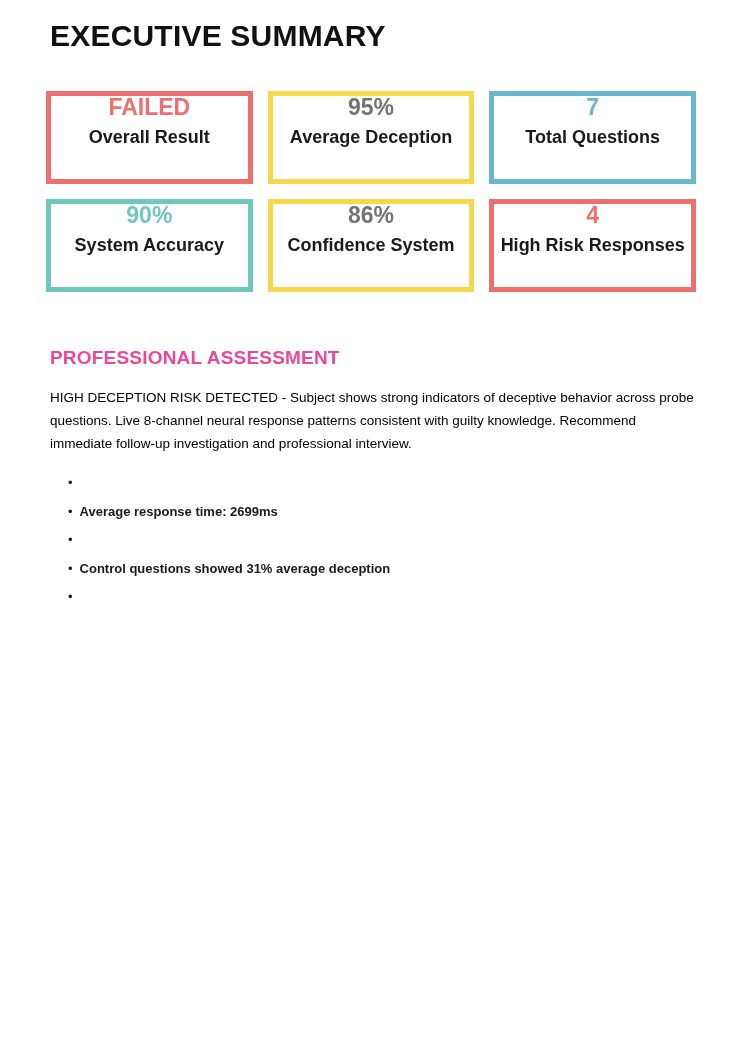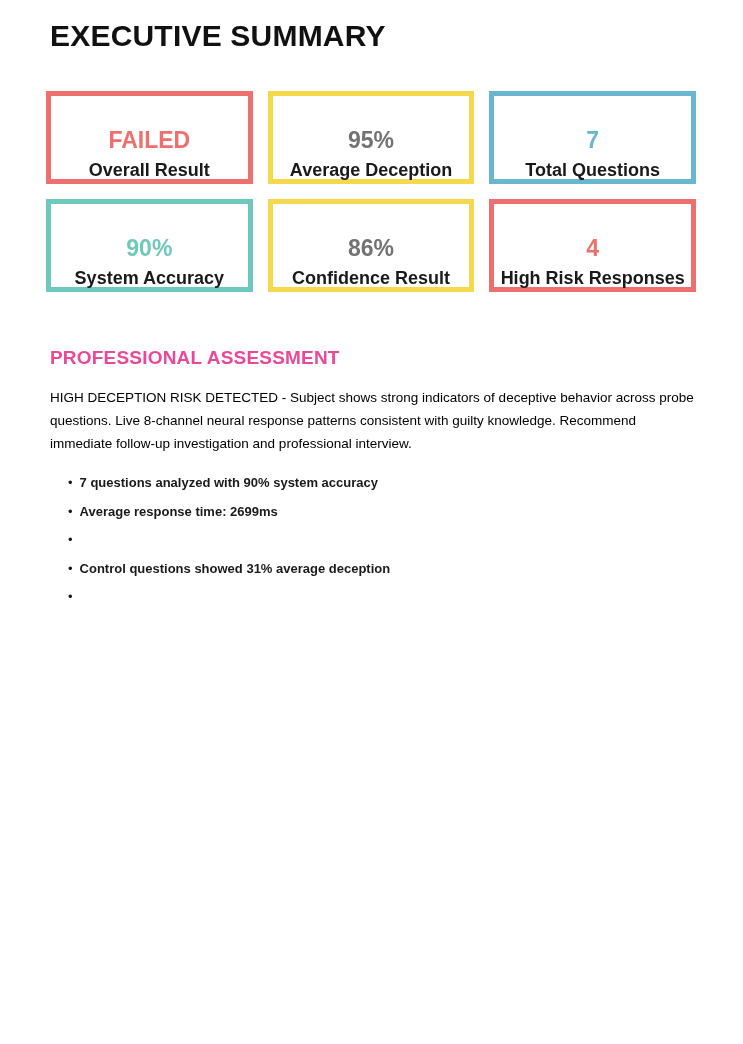--- a/index.html
+++ b/index.html
@@ -32,21 +32,21 @@
     row-gap: 15px;
   }
   .card {
     box-sizing: border-box;
     height: 93px;
     background: #ffffff;
     border: 5px solid #cccccc;
     display: flex;
     flex-direction: column;
     align-items: center;
-    justify-content: flex-end;
+    justify-content: flex-start;
     gap: 9px;
   }
   .card-value { font-size: 23px; font-weight: bold; line-height: 1; }
   .card-label { font-size: 18px; font-weight: bold; color: #1a1a1a; line-height: 1; }
 
   .c-red    { border-color: #ee706e; }
   .c-red    .card-value { color: #ee706e; }
   .c-yellow { border-color: #f5d84c; }
   .c-yellow .card-value { color: #737373; }
   .c-blue   { border-color: #69b7ce; }
@@ -120,38 +120,37 @@
         <div class="card-label">Total Questions</div>
       </div>
 
       <div class="card c-teal">
         <div class="card-value">90%</div>
         <div class="card-label">System Accuracy</div>
       </div>
 
       <div class="card c-yellow">
         <div class="card-value">86%</div>
-        <div class="card-label">Confidence Result</div>
+        <div class="card-label">Confidence System</div>
       </div>
 
       <div class="card c-red">
         <div class="card-value">4</div>
         <div class="card-label">High Risk Responses</div>
       </div>
 
     </div>
 
     <h2 class="section-heading assessment-heading">PROFESSIONAL ASSESSMENT</h2>
     <p class="assessment-body">HIGH DECEPTION RISK DETECTED - Subject shows strong indicators of deceptive behavior across probe questions. Live 8-channel neural response patterns consistent with guilty knowledge. Recommend immediate follow-up investigation and professional interview.</p>
 
 
     <div class="findings-list">
       <div class="finding">
         <span class="bullet">•</span>
-        <span>7 questions analyzed with 90% system accuracy</span>
       </div>
       <div class="finding">
         <span class="bullet">•</span>
         <span>Average response time: 2699ms</span>
       </div>
       <div class="finding">
         <span class="bullet">•</span>
       </div>
       <div class="finding">
         <span class="bullet">•</span>

